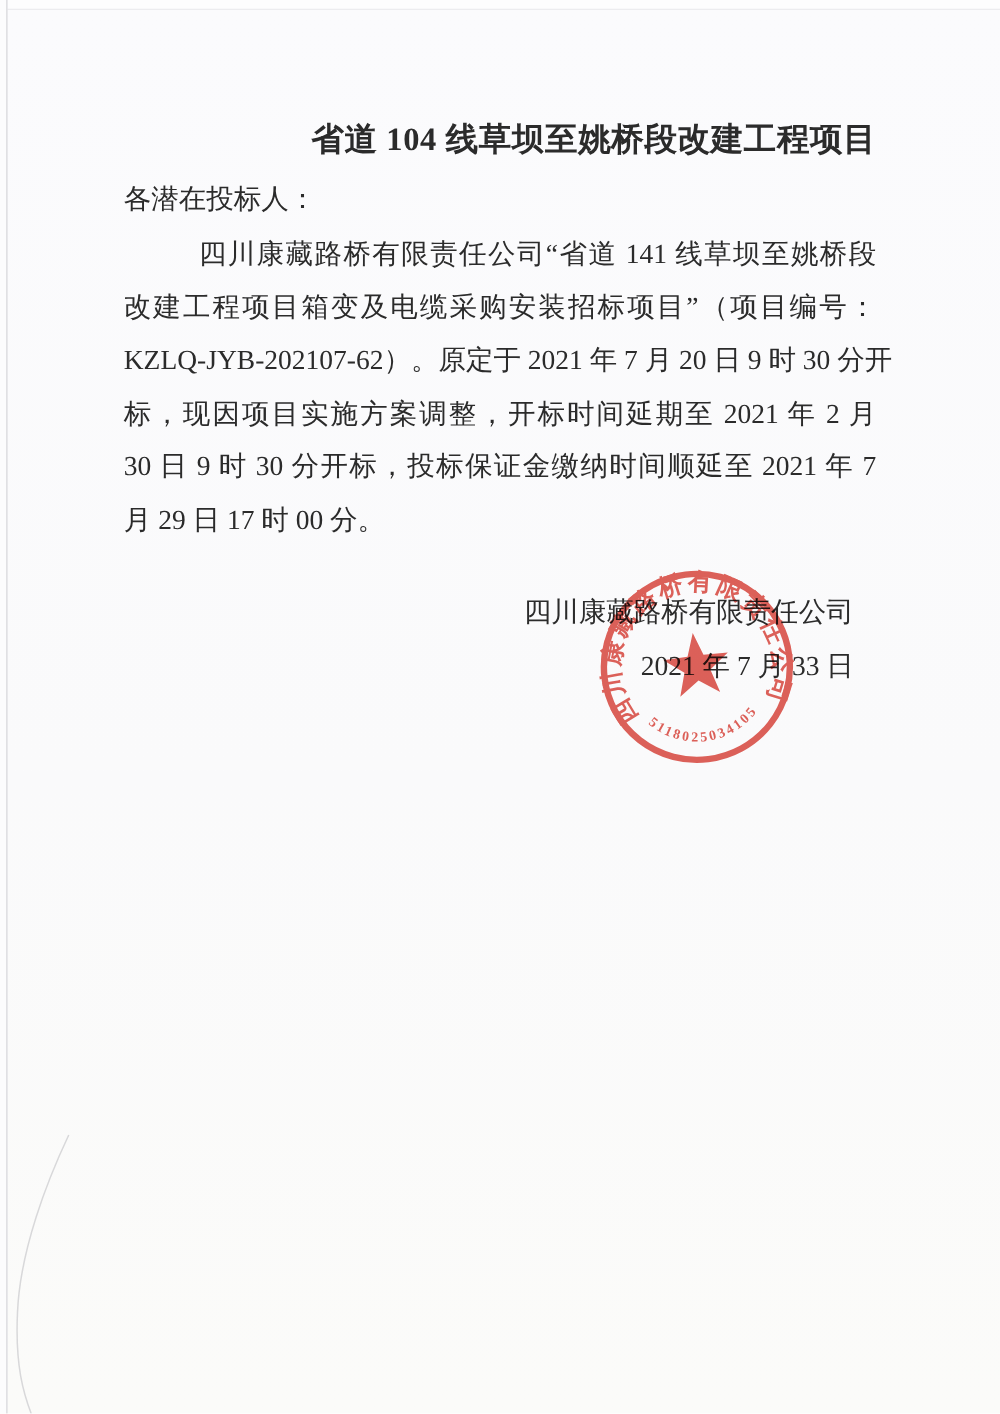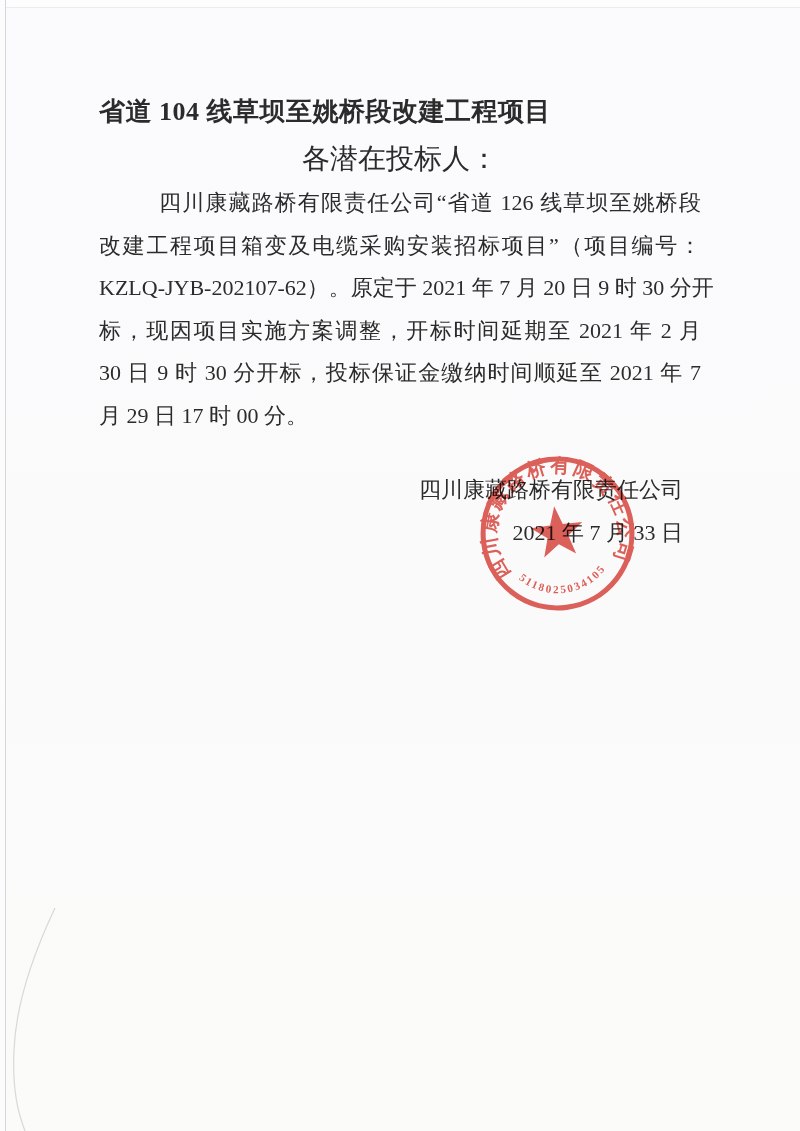--- a/index.html
+++ b/index.html
@@ -25,29 +25,28 @@
 
   .content {
     position: absolute;
     left: 99px; top: 88px;
     width: 602px;
   }
   .title-line {
     font-size: 26px;
     font-weight: bold;
     line-height: 47px;
-    text-align: left;
+    text-align: right;
     white-space: nowrap;
     letter-spacing: 0.5px;
   }
   .salutation {
-    font-size: 28px;
+    font-size: 22px;
     line-height: 47px;
     white-space: nowrap;
-    text-align: center;
   }
   .bline {
     font-size: 22px;
     line-height: 42.5px;
     white-space: nowrap;
     text-align: justify;
     text-align-last: justify;
   }
   .bline.indent { text-indent: 60px; }
   .bline.last   { text-align-last: left; font-family: Liberation Serif, serif; }
@@ -82,21 +81,21 @@
 
   <svg class="crease" width="70" height="231" viewBox="0 0 70 231" aria-hidden="true">
     <path d="M55,8 C38,44 16,100 14,150 C12,193 19,215 25,231" stroke="#cccccf" fill="none" stroke-width="1.2" opacity="0.75"></path>
   </svg>
 
   <div class="content">
     <div class="title-line">省道 104 线草坝至姚桥段改建工程项目</div>
 
     <div class="salutation">各潜在投标人：</div>
 
-    <div class="bline indent">四川康藏路桥有限责任公司“省道 126 线草坝至姚桥段</div>
+    <div class="bline indent">四川康藏路桥有限责任公司“省道 141 线草坝至姚桥段</div>
     <div class="bline">改建工程项目箱变及电缆采购安装招标项目”（项目编号：</div>
     <div class="bline">KZLQ-JYB-202107-62）。原定于 2021 年 7 月 20 日 9 时 30 分开</div>
     <div class="bline">标，现因项目实施方案调整，开标时间延期至 2021 年 2 月</div>
     <div class="bline">30 日 9 时 30 分开标，投标保证金缴纳时间顺延至 2021 年 7</div>
     <div class="bline last">月 29 日 17 时 00 分。</div>
 
     <div class="sig company">四川康藏路桥有限责任公司</div>
     <div class="sig date">2021 年 7 月 33 日</div>
   </div>
 

